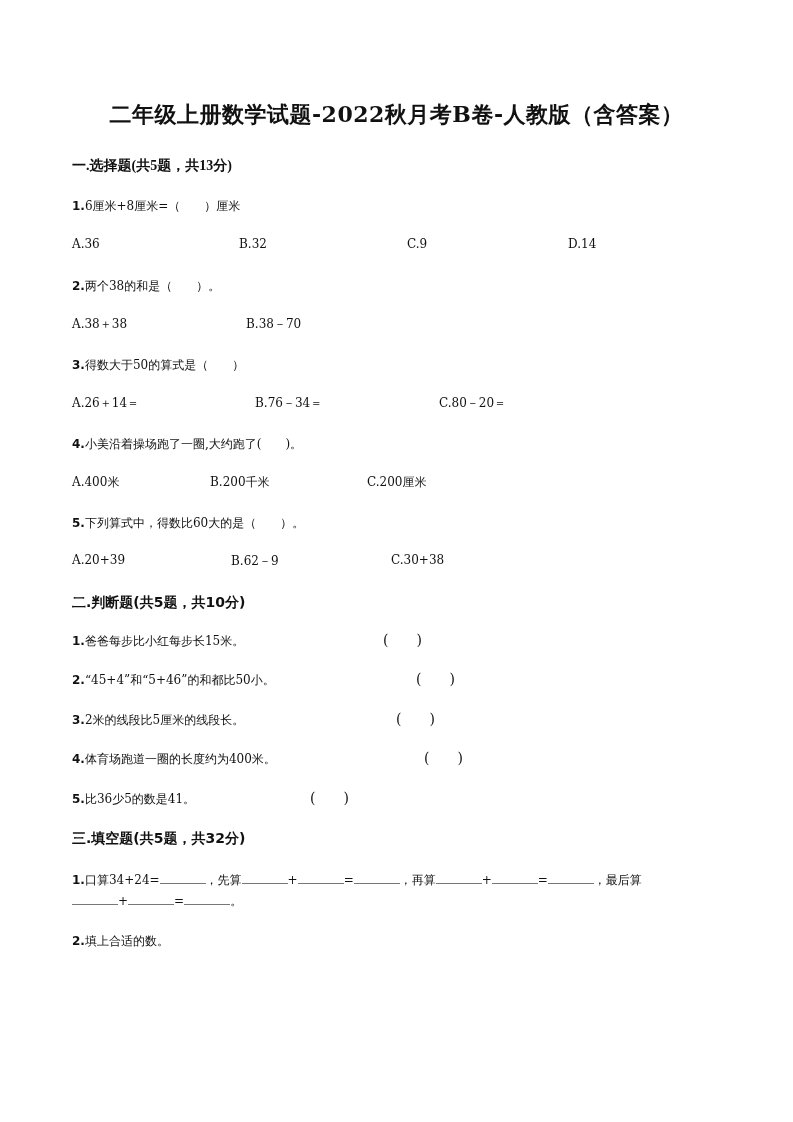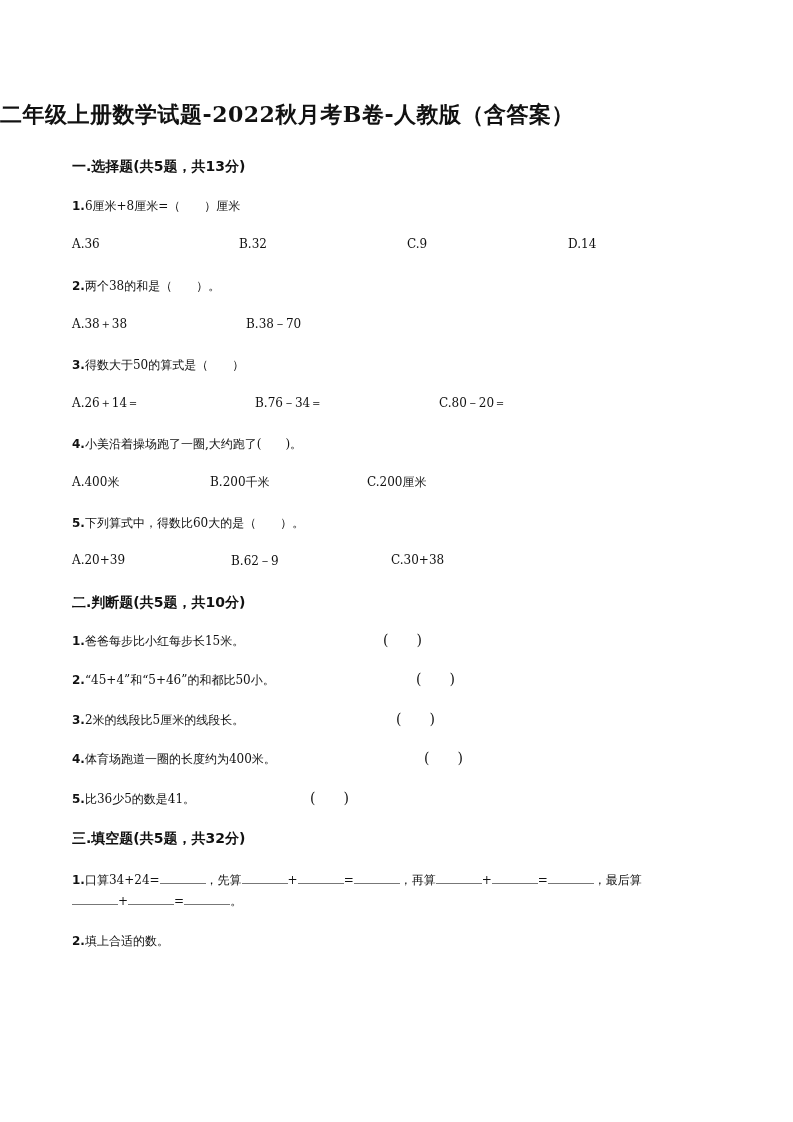--- a/index.html
+++ b/index.html
@@ -1,32 +1,32 @@
 <!DOCTYPE html>
 <html><head>
 <meta charset="utf-8">
 <style>
   html, body { margin:0; padding:0; background:#ffffff; }
   body { width:793px; height:1122px; position:relative; overflow:hidden;
          font-family:"DejaVu Serif","Liberation Serif",serif; color:#111; }
-  .title { position:absolute; top:100px; left:0; width:793px; text-align:left;
+  .title { position:absolute; top:100px; left:0; width:793px; text-align:center;
            font-size:22px; font-weight:bold; letter-spacing:0.5px; }
   .line { position:absolute; left:72px; font-size:12px; white-space:nowrap; line-height:18px; }
   .sec { font-weight:bold; font-family:"DejaVu Sans","Liberation Sans",sans-serif; font-size:14px; }
   .num { font-weight:bold; font-family:"DejaVu Sans","Liberation Sans",sans-serif; }
   .opt { position:absolute; font-size:12px; white-space:nowrap; }
   .paren { position:absolute; font-size:14px; white-space:nowrap; }
   .blank { display:inline-block; width:46px; border-bottom:1px solid #777; height:14px; vertical-align:baseline; }
 </style>
 </head>
 <body>
 
 <div class="title">二年级上册数学试题-2022秋月考B卷-人教版（含答案）</div>
 
-<div class="line sec" style="top:157px;">一.选择题(共5题，共13分)</div>
+<div class="line sec" style="top:157px;font-family:Liberation Serif, serif;">一.选择题(共5题，共13分)</div>
 
 <div class="line" style="top:197px;">
   <span class="num">1.</span><span>6厘米+8厘米=（　　）厘米</span>
 </div>
 <div class="opt" style="top:237px;left:72px;">A.36</div>
 <div class="opt" style="top:237px;left:239px;">B.32</div>
 <div class="opt" style="top:237px;left:407px;">C.9</div>
 <div class="opt" style="top:237px;left:568px;">D.14</div>
 
 <div class="line" style="top:277px;text-align:right;">

